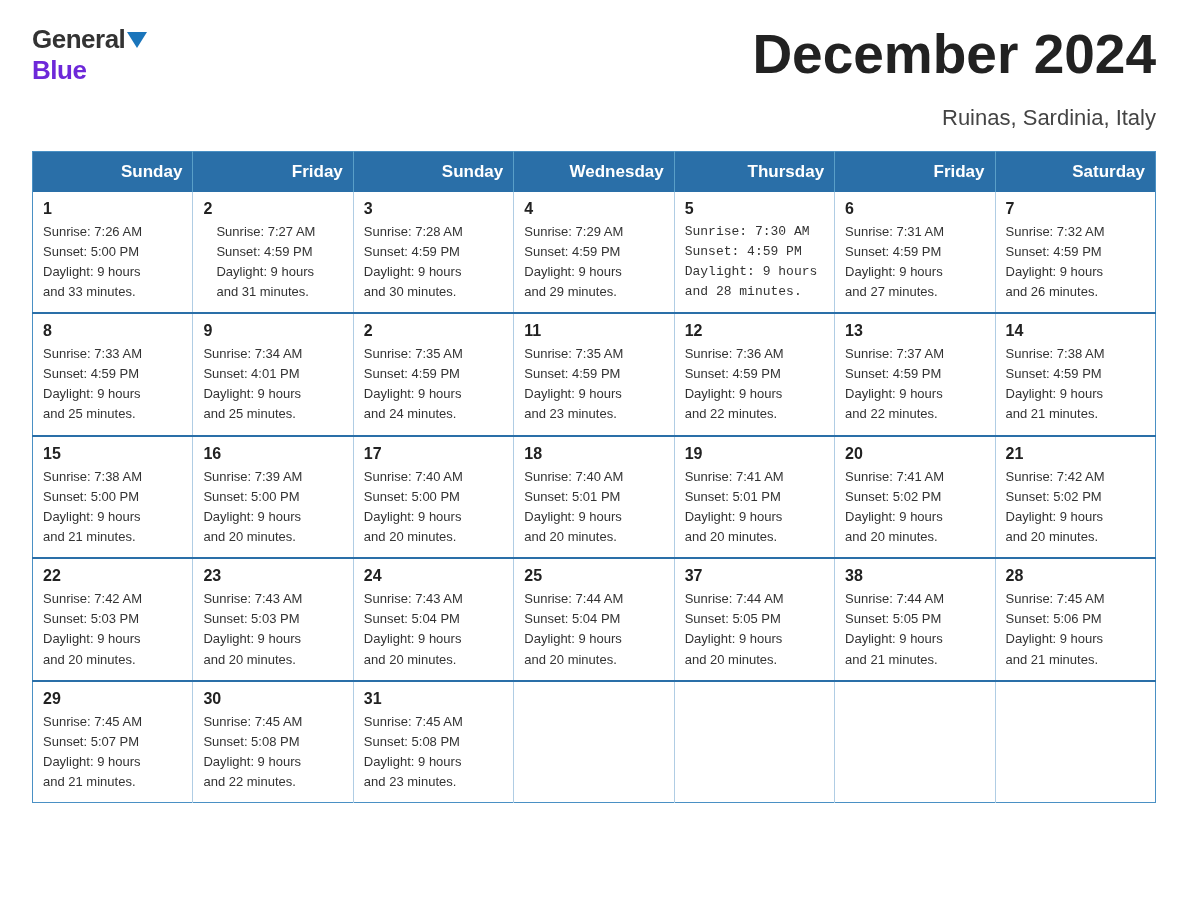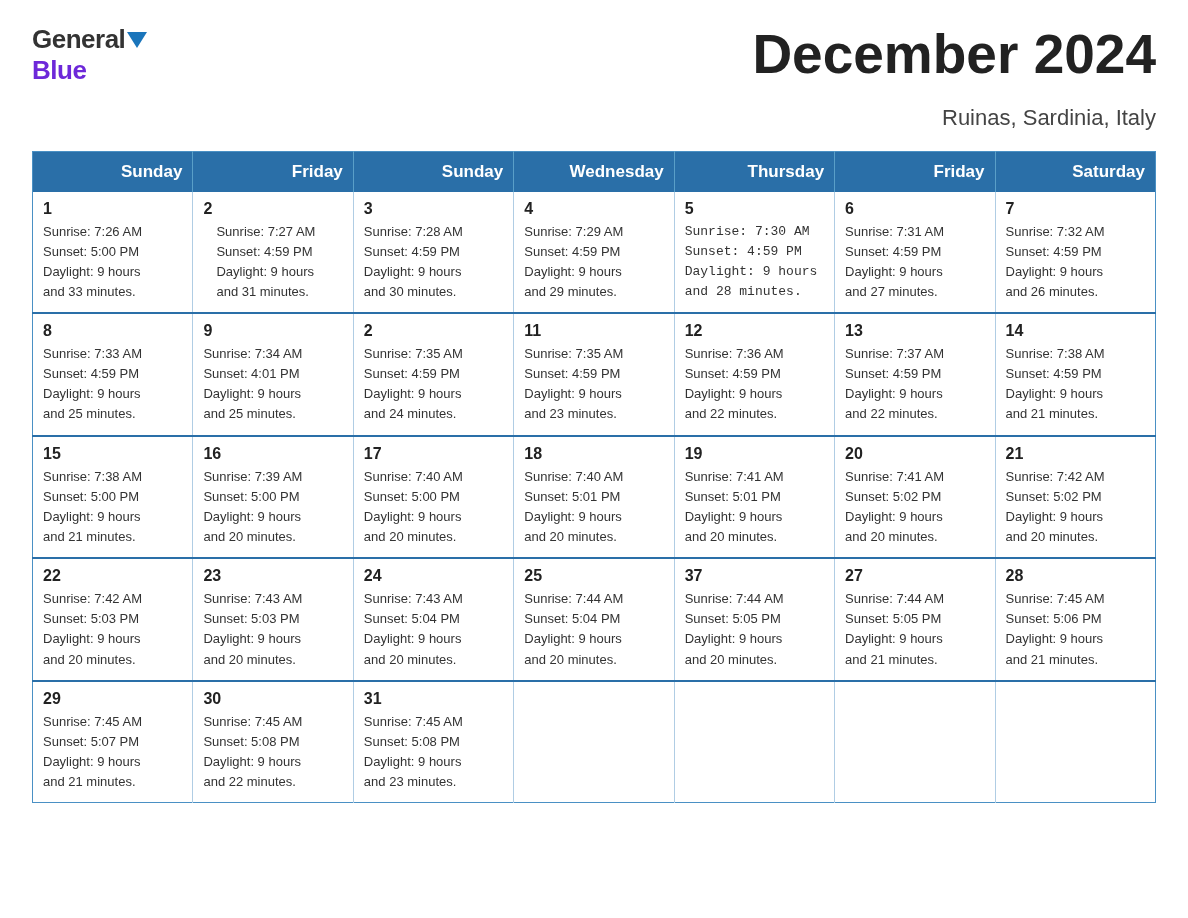--- a/index.html
+++ b/index.html
@@ -327,21 +327,21 @@
 and 20 minutes.</div>
         </td>
         <td>
           <span class="day-number">37</span>
           <div class="day-info" style="white-space: pre-line;">Sunrise: 7:44 AM
 Sunset: 5:05 PM
 Daylight: 9 hours
 and 20 minutes.</div>
         </td>
         <td>
-          <span class="day-number">27</span>
+          <span class="day-number">38</span>
           <div class="day-info" style="white-space: pre-line;">Sunrise: 7:44 AM
 Sunset: 5:05 PM
 Daylight: 9 hours
 and 21 minutes.</div>
         </td>
         <td>
           <span class="day-number">28</span>
           <div class="day-info" style="white-space: pre-line;">Sunrise: 7:45 AM
 Sunset: 5:06 PM
 Daylight: 9 hours

